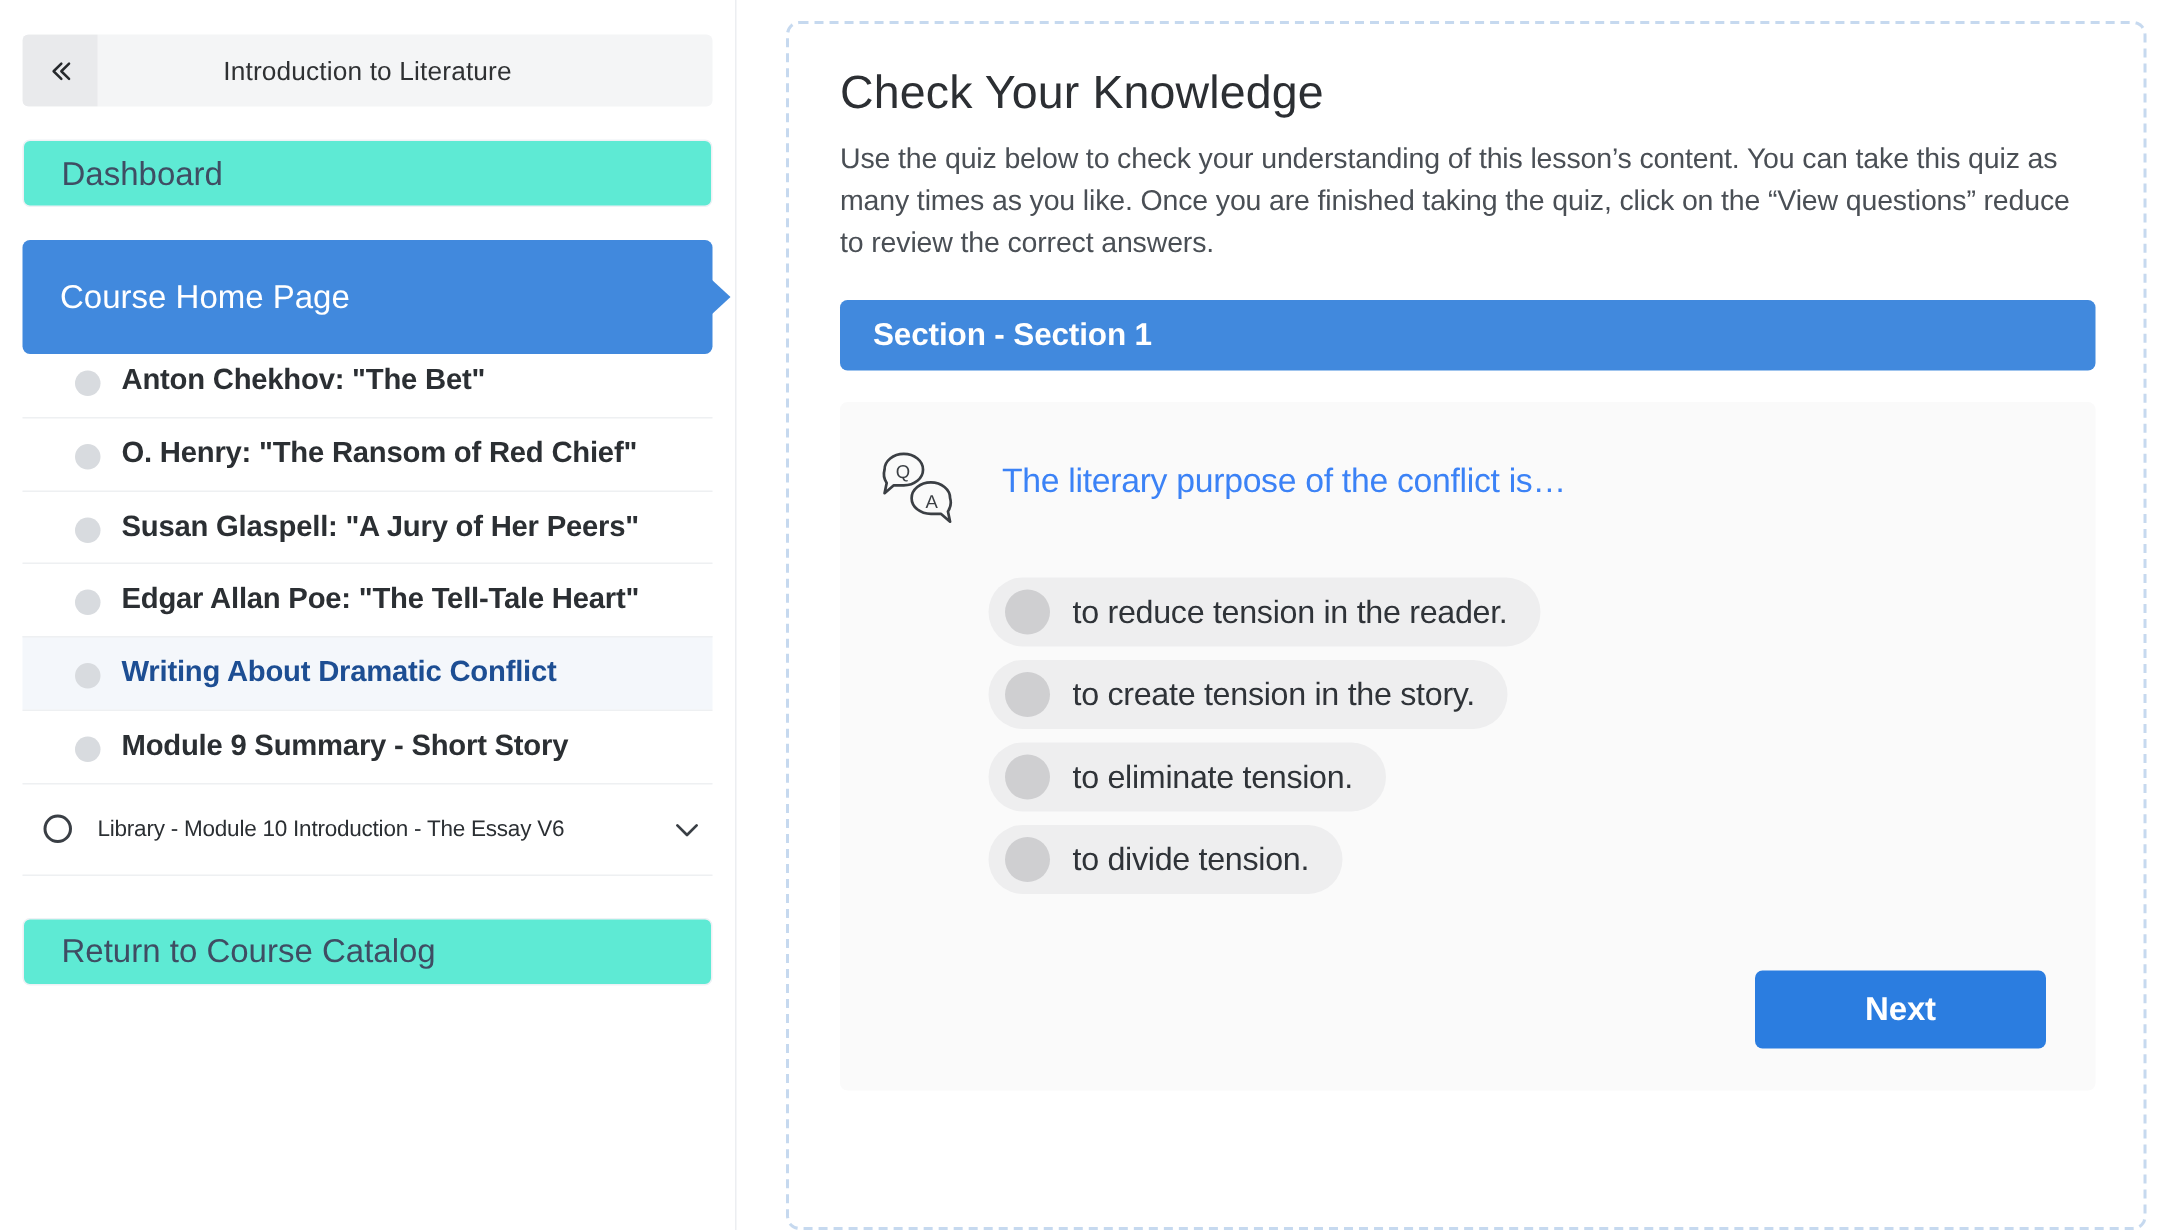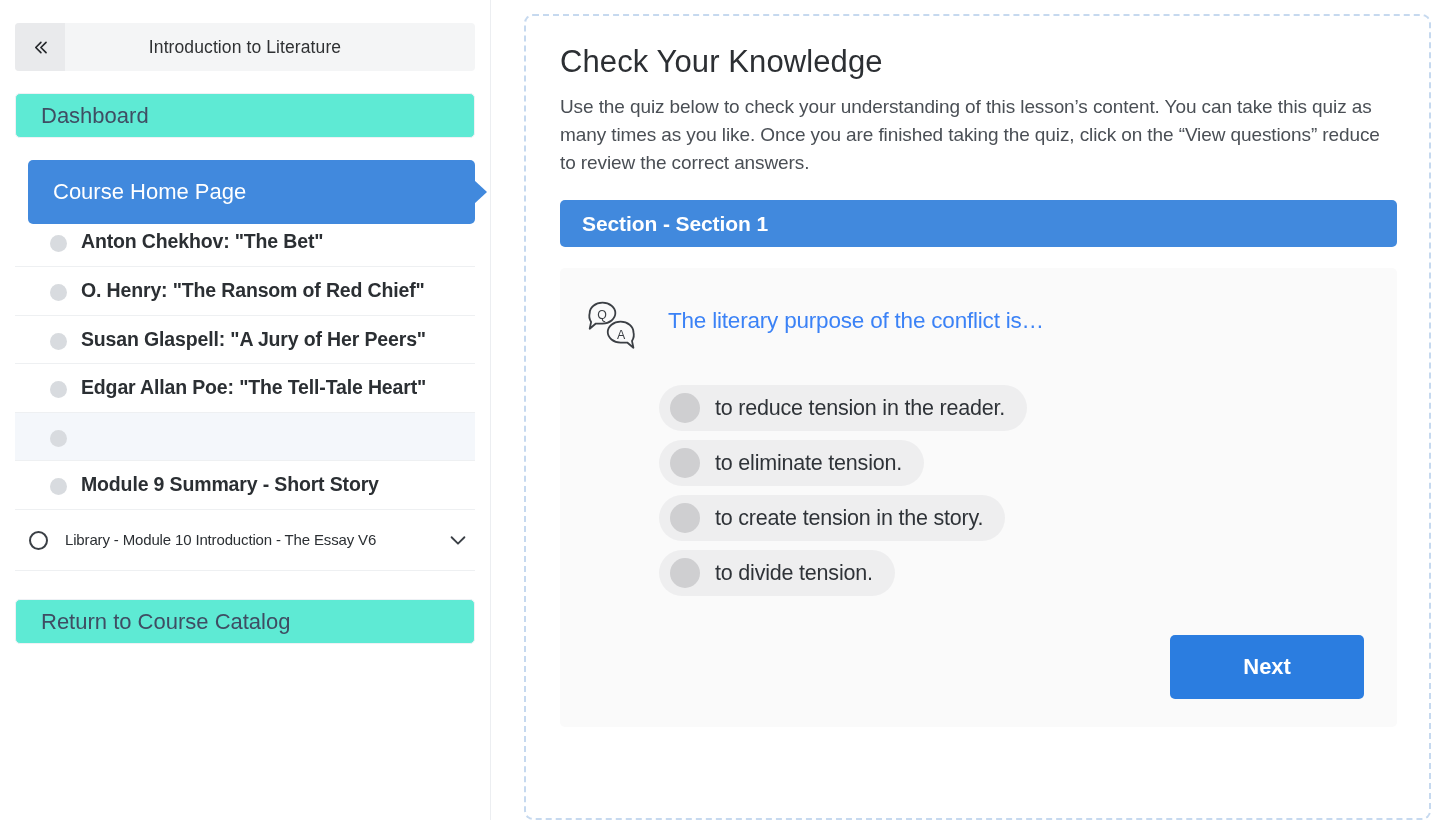--- a/index.html
+++ b/index.html
@@ -47,29 +47,28 @@
     border-radius: 5px;
     display: flex; align-items: center;
     padding-left: 25px;
     font-size: 22px; color: #3f4d63;
     cursor: pointer;
   }
 
   .home-bar {
     position: relative;
     margin-top: 22px;
-    height: 64px;
+    height: 76px;
     background: #4189dd;
     border-radius: 5px;
     display: flex; align-items: center;
     padding-left: 25px;
     font-size: 22px; color: #ffffff;
     cursor: pointer;
     z-index: 5;
-    margin-left: 13px;
   }
   .home-bar .pointer {
     position: absolute; right: -12px; top: 50%; transform: translateY(-50%);
     width: 0; height: 0;
     border-top: 12px solid transparent;
     border-bottom: 12px solid transparent;
     border-left: 13px solid #4189dd;
   }
 
   
@@ -180,21 +179,21 @@
   .opt .radio {
     width: 30px; height: 30px; border-radius: 50%;
     background: #cfcfd1; flex: 0 0 30px;
   }
   .opt .otxt {
     font-size: 21.5px; color: #2f3338; letter-spacing: -.2px;
   }
 
   .next-btn {
     position: absolute; right: 33px; bottom: 28px;
-    width: 194px; height: 64px;
+    width: 194px; height: 52px;
     background: #2b7de0;
     border: none; border-radius: 5px;
     color: #ffffff; font-size: 22px; font-weight: bold;
     font-family: "Liberation Sans", sans-serif;
     cursor: pointer;
     letter-spacing: -.1px;
   }
 </style>
 </head>
 <body>
@@ -235,20 +234,21 @@
         <div class="lesson">
           <span class="dot"></span>
           <span class="lbl">Susan Glaspell: "A Jury of Her Peers"</span>
         </div>
         <div class="lesson">
           <span class="dot"></span>
           <span class="lbl">Edgar Allan Poe: "The Tell-Tale Heart"</span>
         </div>
         <div class="lesson active">
           <span class="dot"></span>
+          <span class="lbl">Writing About Dramatic Conflict</span>
         </div>
         <div class="lesson">
           <span class="dot"></span>
           <span class="lbl">Module 9 Summary - Short Story</span>
         </div>
       </div>
 
       <div class="section-div"></div>
 
       <div class="libitem">
@@ -291,27 +291,27 @@
         <div class="options">
           <div class="opt-row">
             <label class="opt">
               <span class="radio"></span>
               <span class="otxt">to reduce tension in the reader.</span>
             </label>
           </div>
           <div class="opt-row">
             <label class="opt">
               <span class="radio"></span>
-              <span class="otxt">to eliminate tension.</span>
+              <span class="otxt">to create tension in the story.</span>
             </label>
           </div>
           <div class="opt-row">
             <label class="opt">
               <span class="radio"></span>
-              <span class="otxt">to create tension in the story.</span>
+              <span class="otxt">to eliminate tension.</span>
             </label>
           </div>
           <div class="opt-row">
             <label class="opt">
               <span class="radio"></span>
               <span class="otxt">to divide tension.</span>
             </label>
           </div>
         </div>
 

